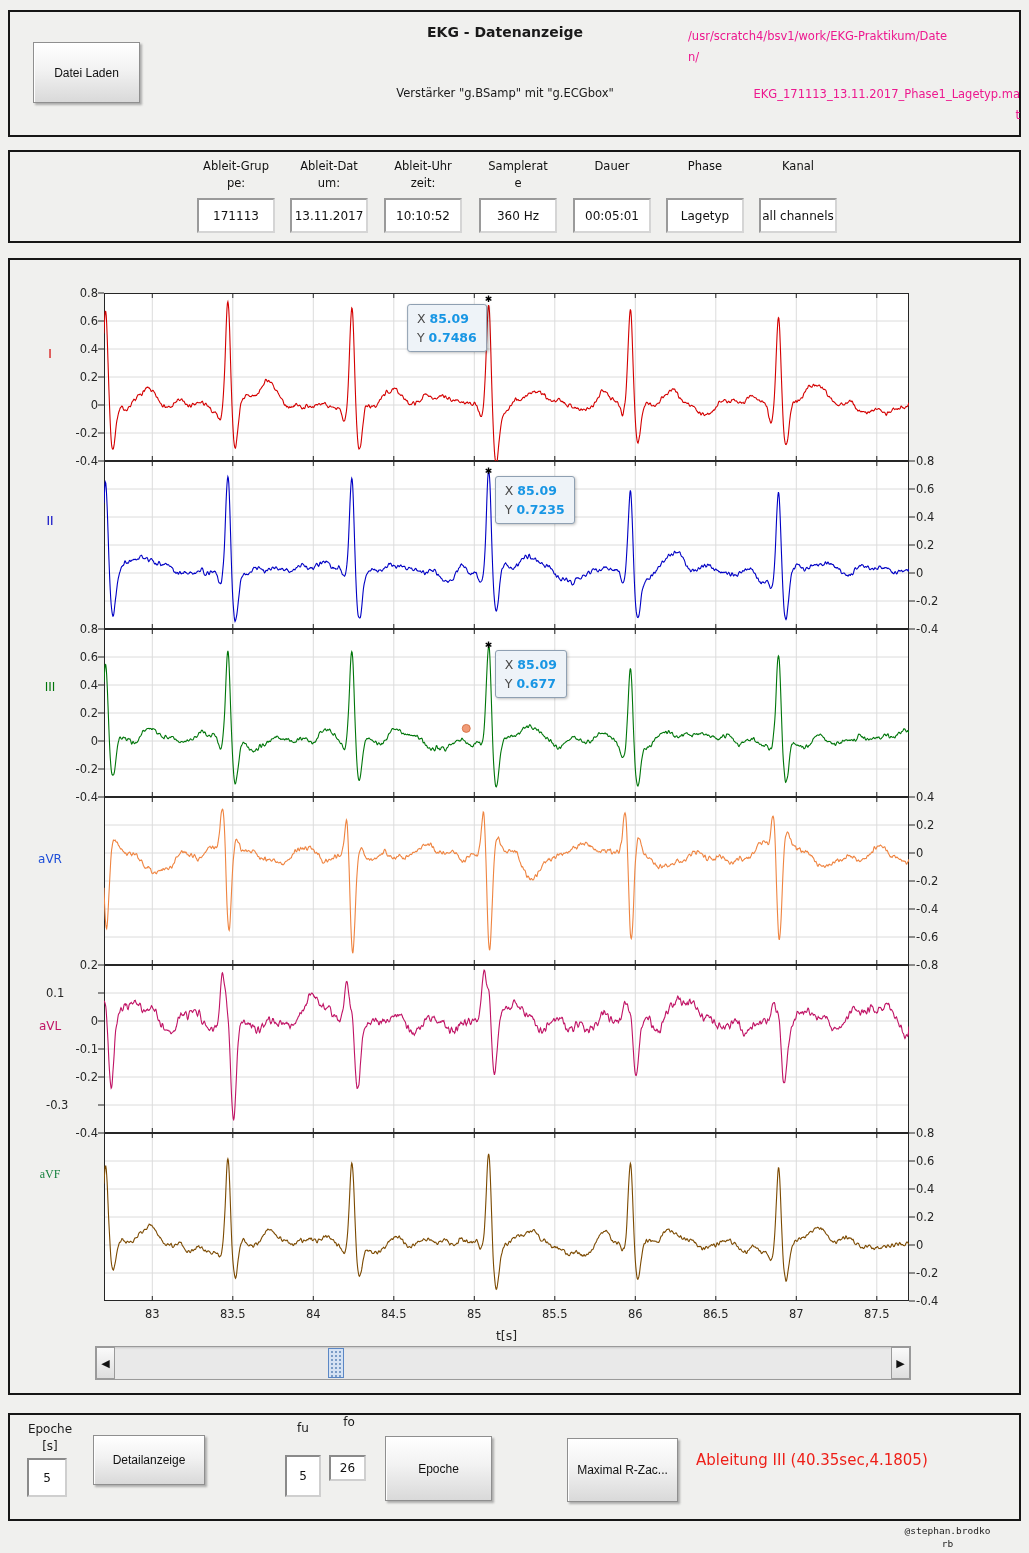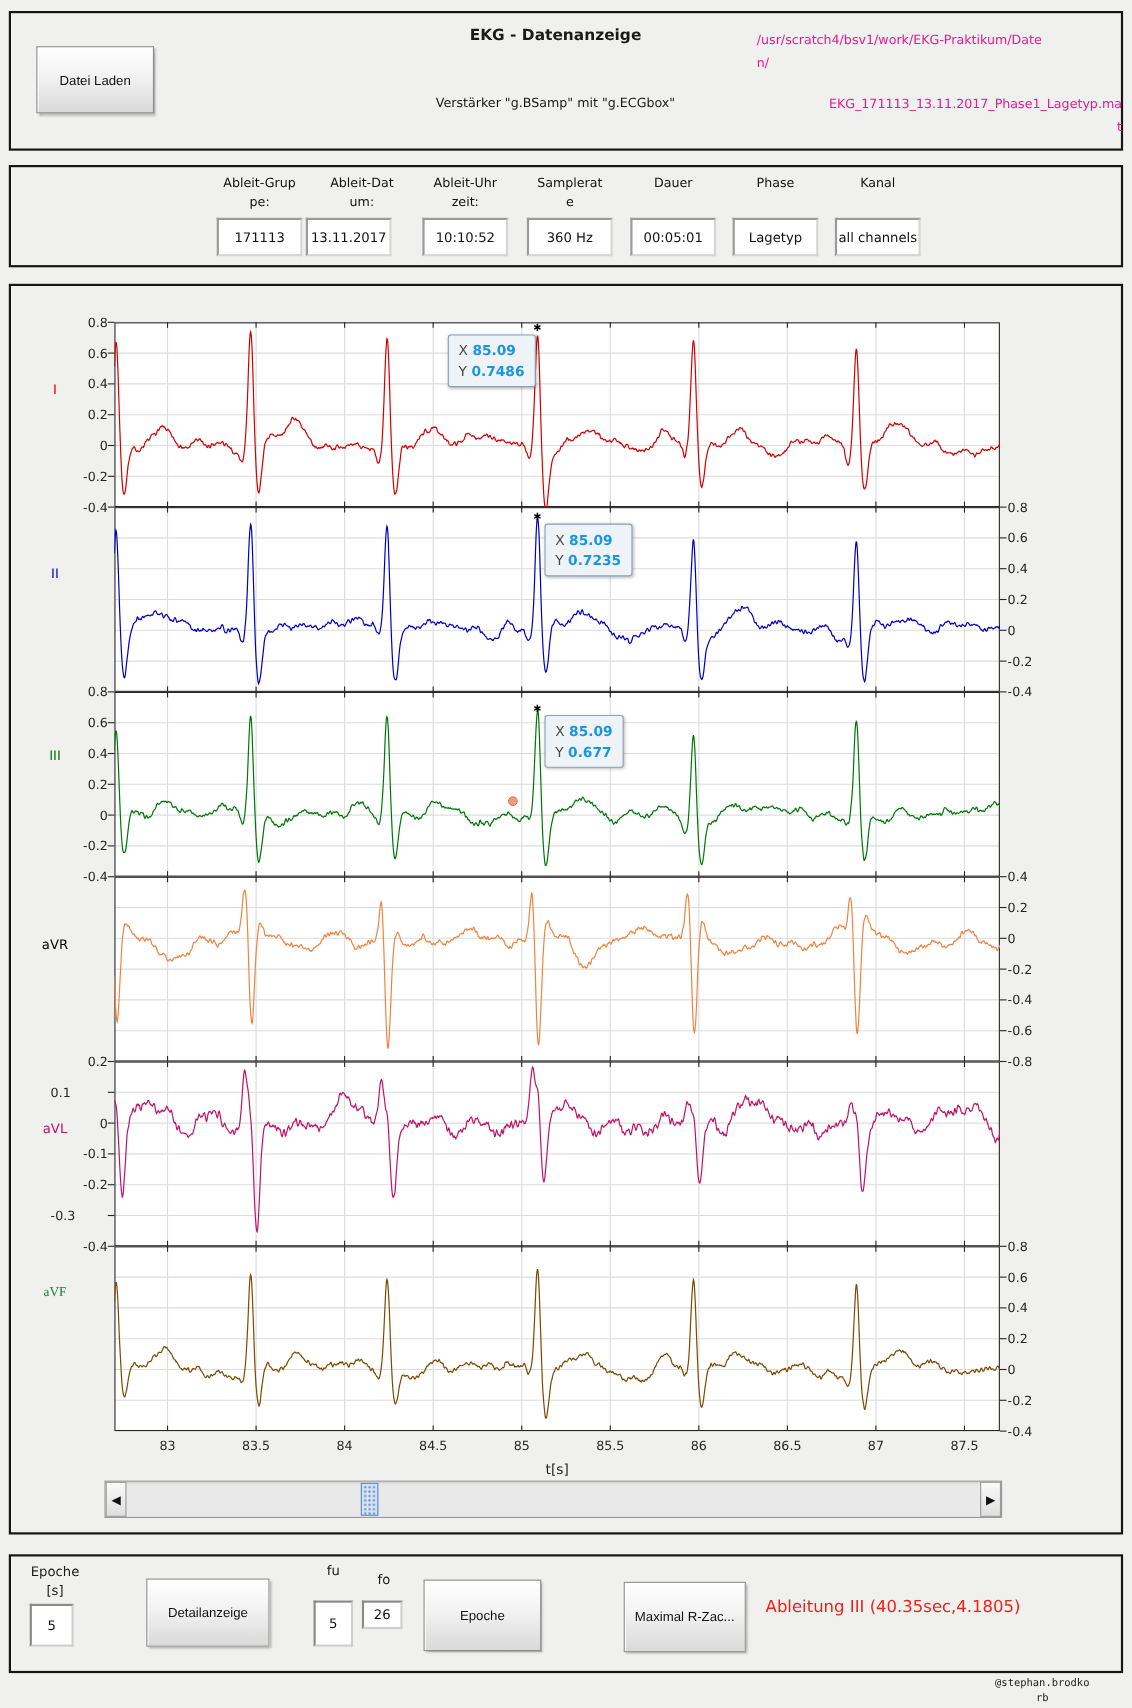--- a/index.html
+++ b/index.html
@@ -55,21 +55,21 @@
     <div class="fieldlabel prelabel" style="left:269px;top:6px;">Ableit-Dat
 um:</div>
     <div class="fieldlabel prelabel" style="left:363px;top:6px;">Ableit-Uhr
 zeit:</div>
     <div class="fieldlabel prelabel" style="left:458px;top:6px;">Samplerat
 e</div>
     <div class="fieldlabel prelabel" style="left:552px;top:6px;">Dauer</div>
     <div class="fieldlabel prelabel" style="left:645px;top:6px;">Phase</div>
     <div class="fieldlabel prelabel" style="left:738px;top:6px;">Kanal</div>
     <div class="valuebox" style="left:187px;top:46px;">171113</div>
-    <div class="valuebox" style="left:268px;top:46px;">13.11.2017</div>
+    <div class="valuebox" style="left:280px;top:46px;">13.11.2017</div>
     <div class="valuebox" style="left:374px;top:46px;">10:10:52</div>
     <div class="valuebox" style="left:469px;top:46px;">360 Hz</div>
     <div class="valuebox" style="left:563px;top:46px;">00:05:01</div>
     <div class="valuebox" style="left:656px;top:46px;">Lagetyp</div>
     <div class="valuebox" style="left:749px;top:46px;">all channels</div>
   </div>
 
   <div class="panel" id="plot-panel" style="left:8px;top:258px;width:1013px;height:1137px;">
     <svg id="axes" style="position:absolute;left:94px;top:33px;overflow:visible;" width="805" height="1008">
         <rect x="0" y="0" width="805" height="1008" fill="#ffffff"></rect>
@@ -392,21 +392,21 @@
       <div class="ytick" style="left: 36px; top: 501px; text-align: right;">-0.2</div>
       <div class="ytick" style="left: 36px; top: 529px; text-align: right;">-0.4</div>
       <div class="lead-label" style="left: 12px; top: 420px; color: rgb(0, 118, 10);">III</div>
       <div class="ytick" style="left: 906px; top: 529px; text-align: left;">0.4</div>
       <div class="ytick" style="left: 906px; top: 557px; text-align: left;">0.2</div>
       <div class="ytick" style="left: 906px; top: 585px; text-align: left;">0</div>
       <div class="ytick" style="left: 906px; top: 613px; text-align: left;">-0.2</div>
       <div class="ytick" style="left: 906px; top: 641px; text-align: left;">-0.4</div>
       <div class="ytick" style="left: 906px; top: 669px; text-align: left;">-0.6</div>
       <div class="ytick" style="left: 906px; top: 697px; text-align: left;">-0.8</div>
-      <div class="lead-label" style="left: 12px; top: 592px; color: #000000;">aVR</div>
+      <div class="lead-label" style="left: 12px; top: 592px; color: #1d4ed8;">aVR</div>
       <div class="ytick" style="left: 36px; top: 697px; text-align: right;">0.2</div>
       <div class="ytick" style="left: 36px; top: 725px; text-align: left;">0.1</div>
       <div class="ytick" style="left: 36px; top: 753px; text-align: right;">0</div>
       <div class="ytick" style="left: 36px; top: 781px; text-align: right;">-0.1</div>
       <div class="ytick" style="left: 36px; top: 809px; text-align: right;">-0.2</div>
       <div class="ytick" style="left: 36px; top: 837px; ">-0.3</div>
       <div class="ytick" style="left: 36px; top: 865px; text-align: right;">-0.4</div>
       <div class="lead-label" style="left: 12px; top: 759px; color: rgb(192, 19, 101);">aVL</div>
       <div class="ytick" style="left: 906px; top: 865px; text-align: left;">0.8</div>
       <div class="ytick" style="left: 906px; top: 893px; text-align: left;">0.6</div>
@@ -441,23 +441,23 @@
       <div class="datatip" style="top: 390.22px; left: 484.79px;">
         <div><span class="tl">X</span><span class="tv">85.09</span></div>
         <div><span class="tl">Y</span><span class="tv">0.677</span></div>
       </div>
     </div>
 
   <div class="panel" style="left:8px;top:1413px;width:1013px;height:108px;">
     <div class="prelabel" style="position:absolute;left:5px;top:6px;width:70px;font-size:12px;">Epoche
 [s]</div>
     <input class="edit" style="left: 17px; top: 43px; width: 40px; height: 39px;" readonly="" value="5">
-    <button class="btn" style="left:83px;top:20px;width:112px;height:62px;margin-left:40px;">Detailanzeige</button>
+    <button class="btn" style="left:83px;top:20px;width:112px;height:50px;">Detailanzeige</button>
     <div style="position:absolute;left:278px;top:6px;width:30px;text-align:center;font-size:12px;">fu</div>
-    <div style="position:absolute;left:324px;top:14px;width:30px;text-align:center;font-size:12px;">fo</div>
+    <div style="position:absolute;left:324px;top:0;width:30px;text-align:center;font-size:12px;">fo</div>
     <input class="edit" style="left: 275px; top: 40px; width: 36px; height: 42px;" readonly="" value="5">
     <input class="edit" style="left: 319px; top: 40px; width: 37px; height: 26px;" readonly="" value="26">
     <button class="btn" style="left:375px;top:21px;width:107px;height:65px;">Epoche</button>
     <button class="btn" style="left:557px;top:23px;width:111px;height:64px;white-space:nowrap;overflow:hidden;">Maximal R-Zac...</button>
     <div class="statustext" id="status-text" style="left: 686px; top: 36px; color: rgb(238, 31, 24);">Ableitung III (40.35sec,4.1805)</div>
   </div>
 
   <div class="prelabel" style="position:absolute;left:880px;top:1524px;width:135px;font-size:9.5px;line-height:13px;font-family:'DejaVu Sans Mono','Liberation Mono',monospace;">@stephan.brodko
 rb</div>
 </div>

